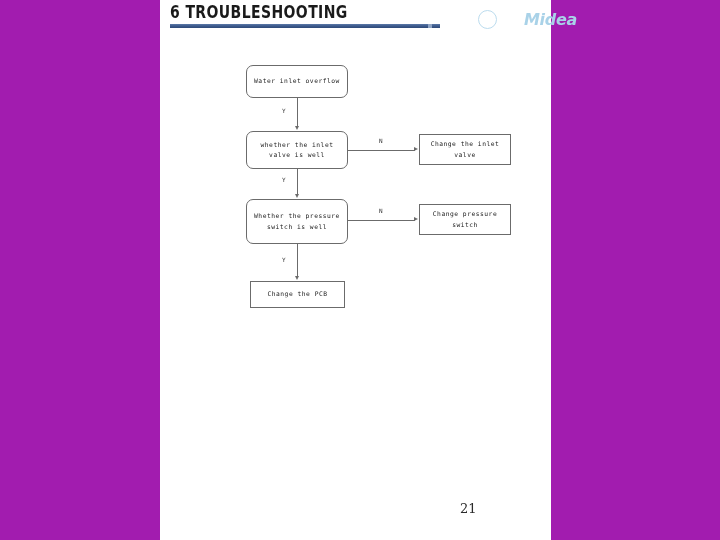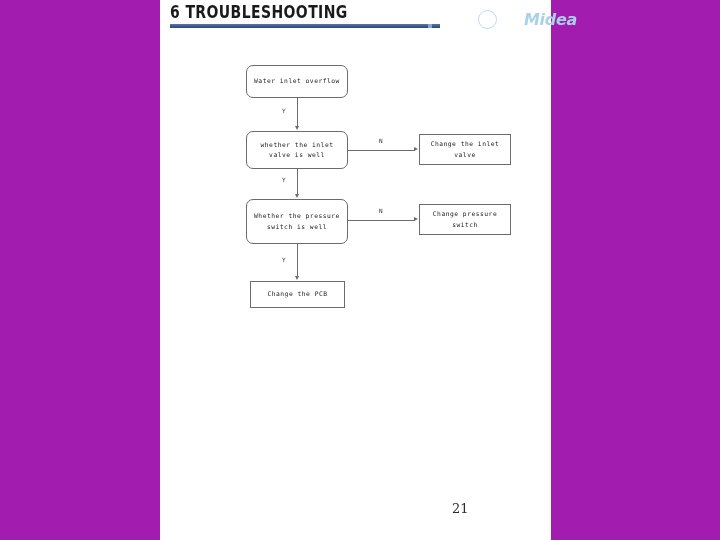--- a/index.html
+++ b/index.html
@@ -147,21 +147,21 @@
   .arrow-right {
     position: absolute;
     width: 0; height: 0;
     border-top: 2.6px solid transparent;
     border-bottom: 2.6px solid transparent;
     border-left: 4.2px solid #6b6b6b;
   }
   
   #page-number {
     position: absolute;
-    left: 292px;
+    left: 300px;
     top: 501px;
     font-family: "DejaVu Serif", serif;
     font-size: 13px;
     color: #2b2b2b;
   }
 </style>
 </head>
 <body>
 
 <div id="root">

